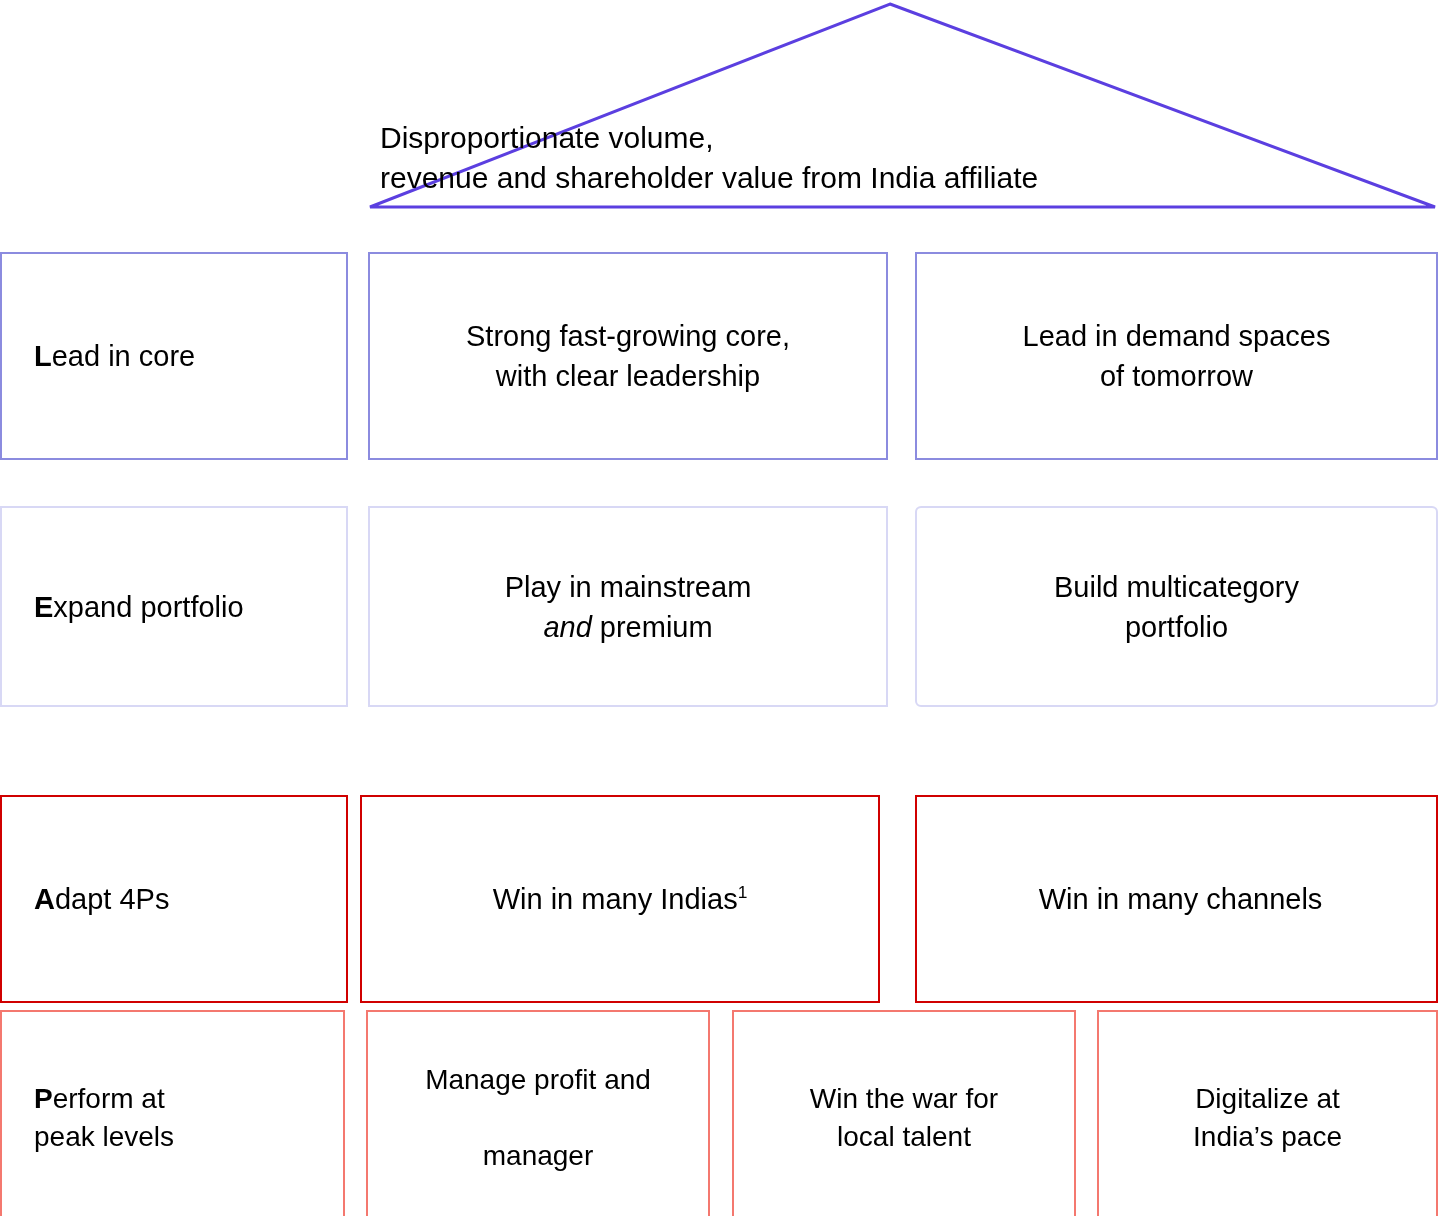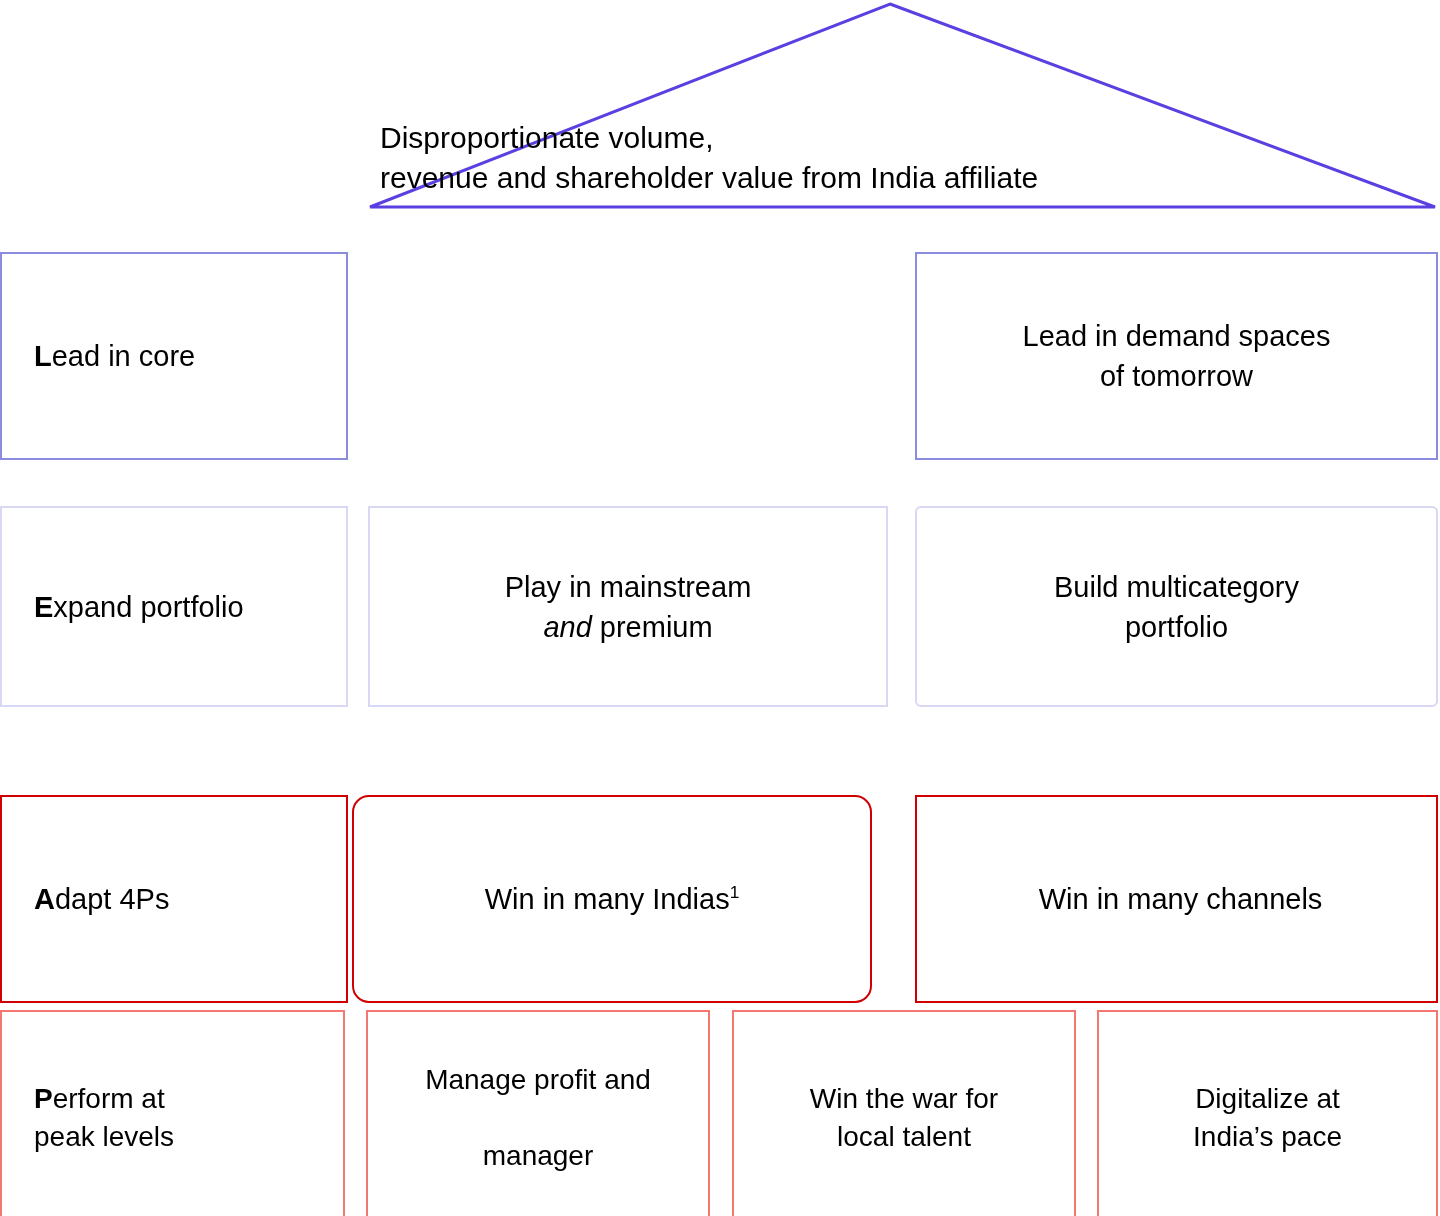--- a/index.html
+++ b/index.html
@@ -108,21 +108,21 @@
 
   
   .row-expand  { top: 506px; height: 201px; width: 1440px; }
   .row-expand .c0 { left: 0px;    top: 0; width: 348px; height: 201px; }
   .row-expand .c1 { left: 368px;  top: 0; width: 520px; height: 201px; }
   .row-expand .c2 { left: 915px;  top: 0; width: 523px; height: 201px; border-radius: 6px; }
 
   
   .row-adapt   { top: 757px; height: 208px; width: 1440px; margin-top: 38px; }
   .row-adapt  .c0 { left: 0px;    top: 0; width: 348px; height: 208px; }
-  .row-adapt  .c1 { left: 352px;  top: 0; width: 520px; height: 208px; border-radius: 17px; }
+  .row-adapt  .c1 { left: 360px;  top: 0; width: 520px; height: 208px; }
   .row-adapt  .c2 { left: 915px;  top: 0; width: 523px; height: 208px; padding-left: 8px; }
 
   
   .row-perform { top: 1010px; height: 215px; width: 1440px; }
   .row-perform .c0 { left: 0px;    top: 0; width: 345px; height: 215px; }
   .row-perform .c1 { left: 366px;  top: 0; width: 344px; height: 215px; }
   .row-perform .c2 { left: 732px;  top: 0; width: 344px; height: 215px; }
   .row-perform .c3 { left: 1097px; top: 0; width: 341px; height: 215px; }
   .row-perform .cell { font-size: 28px; line-height: 38px; }
 </style>
@@ -138,20 +138,26 @@
     <div class="roof-text">
       <span class="line">Disproportionate volume,</span>
       <span class="line">revenue and shareholder value from India affiliate</span>
     </div>
   </div>
 
   <div class="row row-lead">
     <div class="cell label c0">
       <span class="celltext"><span class="cap">L</span><span>ead in core</span></span>
     </div>
+    <div class="cell c1">
+      <span class="celltext">
+        <span>Strong fast-growing core,</span><br>
+        <span>with clear leadership</span>
+      </span>
+    </div>
     <div class="cell c2">
       <span class="celltext">
         <span>Lead in demand spaces</span><br>
         <span>of tomorrow</span>
       </span>
     </div>
   </div>
 
   <div class="row row-expand">
     <div class="cell label c0">

